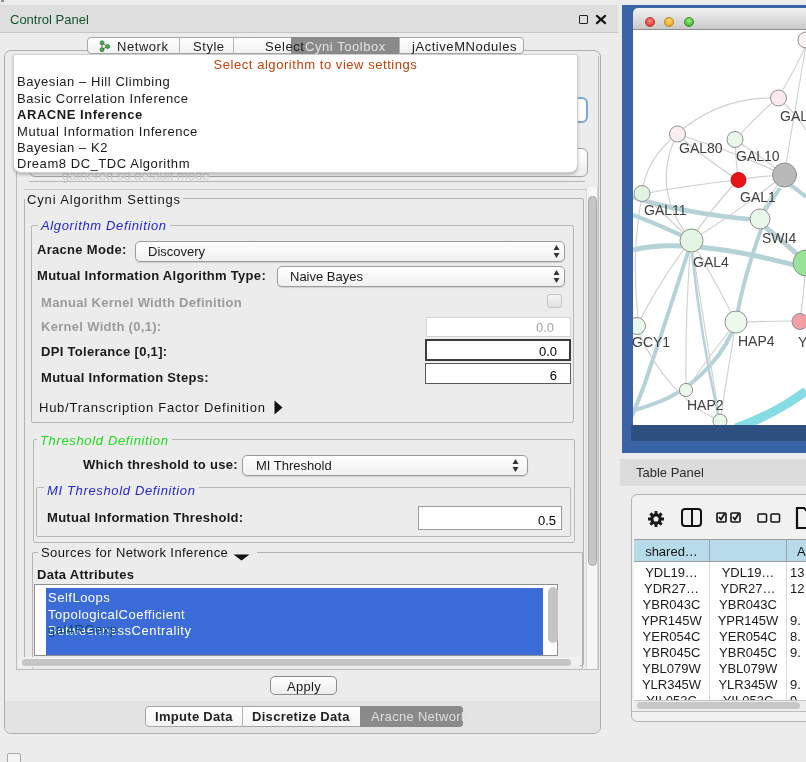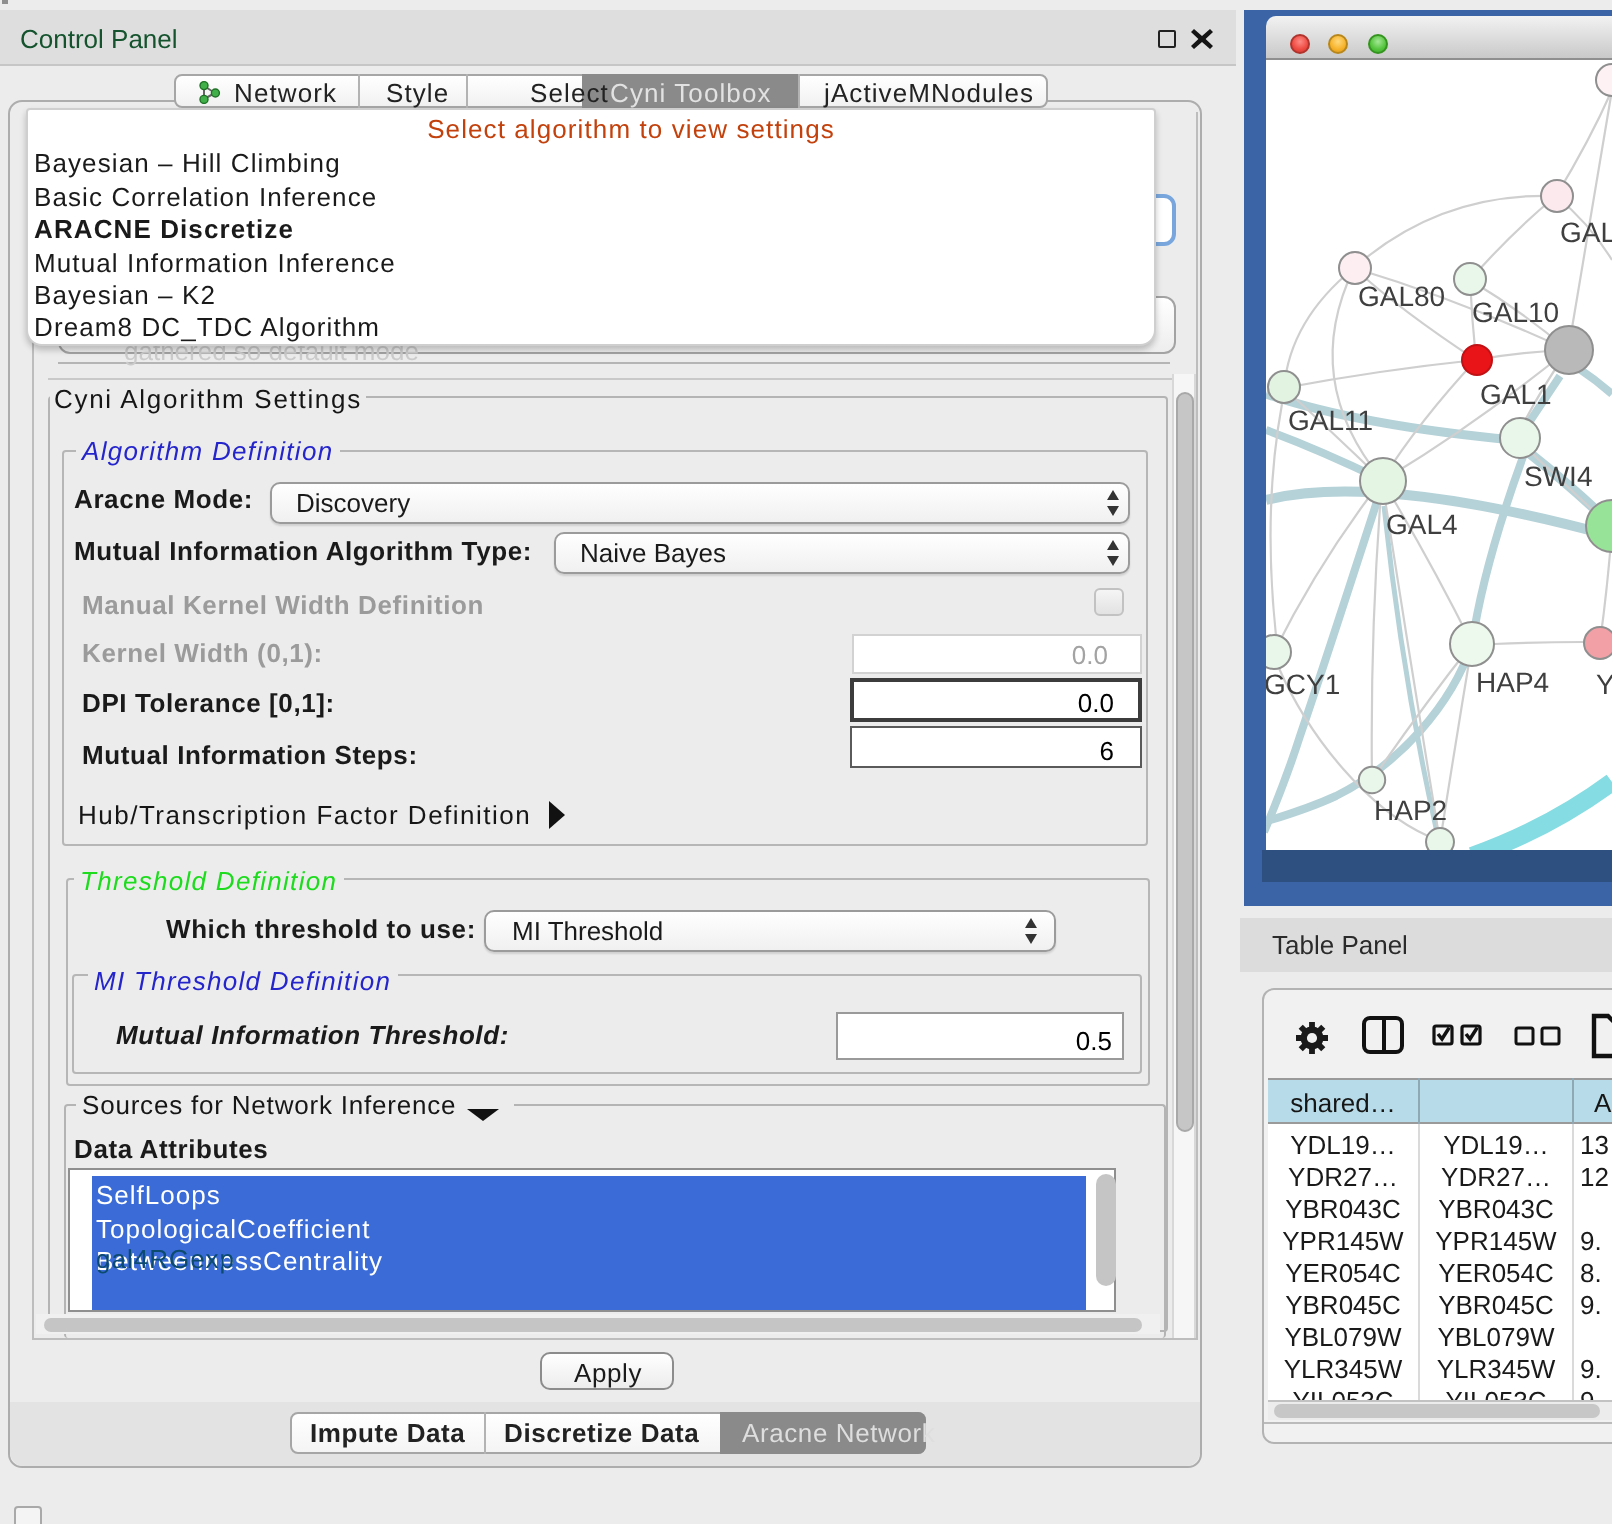--- a/index.html
+++ b/index.html
@@ -103,21 +103,21 @@
 <div class="abs combo" style="left:242px;top:455px;width:286px;height:21px;"></div>
 <div class="abs t13" style="left:256px;top:459px;">MI Threshold</div>
 <svg class="abs" style="left:512px;top:459px;" width="7" height="13" viewBox="0 0 7 13">
     <path d="M3.5 0 L6.5 5 L0.5 5 Z" fill="#333"></path>
     <path d="M3.5 13 L6.5 8 L0.5 8 Z" fill="#333"></path>
   </svg>
 
 <div class="abs" style="left:36px;top:487px;width:535px;height:50px;border:1px solid #b6b6b6;border-radius:2px;"></div>
 <div class="abs t13 lsD" style="left:44px;top:483.5px;background:#ececec;padding:0 3px;color:#2525cc;">MI Threshold Definition</div>
 
-<div class="abs t13 b lsA" style="left:58px;top:511px;font-style:italic;">Mutual Information Threshold:</div>
+<div class="abs t13 b lsA" style="left:47px;top:511px;">Mutual Information Threshold:</div>
 <div class="abs" style="left:418px;top:506px;width:144px;height:24px;background:#fff;border:1px solid #9a9a9a;"></div>
 <div class="abs t13" style="left:418px;top:513.5px;width:138px;text-align:right;color:#000;">0.5</div>
 
 <div class="abs" style="left:31.5px;top:551.5px;width:551px;height:117px;border:1px solid #b4b4b4;border-radius:2px;border-bottom:none;"></div>
 <div class="abs t13" style="left:38px;top:546px;background:#ececec;padding:0 3px;color:#161616;letter-spacing:0.4px;">Sources for Network Inference</div>
 <div class="abs" style="left:231px;top:546px;width:26px;height:13px;background:#ececec;"></div>
 <svg class="abs" style="left:233px;top:553.5px;" width="17" height="7" viewBox="0 0 17 7">
     <path d="M0.5 0.5 L16.5 0.5 L8.5 6.5 Z" fill="#111"></path>
   </svg>
 
@@ -147,21 +147,21 @@
 </div>
 
 <div class="abs" style="left:7px;top:753px;width:14px;height:12px;border:1px solid #a9a9a9;border-radius:2px;background:#f4f4f4;"></div>
 
 <div class="abs t13" style="left:62px;top:169px;color:#cbcbcb;">gathered so default mode</div>
 
 <div class="abs" id="popup" style="left:13px;top:54px;width:565px;height:119px;background:#fff;border:1px solid #cfcfcf;border-radius:2px 2px 8px 8px;box-shadow:0 2px 3px rgba(0,0,0,0.22);"></div>
 <div class="abs t13 lsB" style="left:15px;top:57.5px;width:565px;text-align:center;color:#c2410c;padding-left:36px;">Select algorithm to view settings</div>
 <div class="abs t13 lsB" style="left:17px;top:75px;">Bayesian – Hill Climbing</div>
 <div class="abs t13 lsB" style="left:17px;top:91.5px;">Basic Correlation Inference</div>
-<div class="abs t13 b lsB" style="left:17px;top:108px;">ARACNE Discretize</div>
+<div class="abs t13 b lsB" style="left:17px;top:108px;">ARACNE Inference</div>
 <div class="abs t13 lsB" style="left:17px;top:124.5px;">Mutual Information Inference</div>
 <div class="abs t13 lsB" style="left:17px;top:141px;">Bayesian – K2</div>
 <div class="abs t13 lsB" style="left:17px;top:157px;">Dream8 DC_TDC Algorithm</div>
 
 <div class="abs" style="left:622px;top:5px;width:184px;height:448px;background:#3a64a5;"></div>
 <div class="abs" style="left:631px;top:425px;width:175px;height:16px;background:#2e5080;"></div>
 <div class="abs" style="left:633px;top:8px;width:173px;height:22px;background:linear-gradient(#f2f2f2,#c9c9c9);border-bottom:1px solid #8f8f8f;border-radius:5px 0 0 0;"></div>
 <div class="abs" style="left:644.5px;top:16.5px;width:10px;height:10px;border-radius:50%;background:radial-gradient(circle at 50% 35%, #fc8b85, #ee4a41 60%, #c83a32);border:0.5px solid #b0342d;"></div>
 <div class="abs" style="left:663.5px;top:16.5px;width:10px;height:10px;border-radius:50%;background:radial-gradient(circle at 50% 35%, #ffd97c, #f6b229 60%, #d3931e);border:0.5px solid #b8871c;"></div>
 <div class="abs" style="left:683.5px;top:16.5px;width:10px;height:10px;border-radius:50%;background:radial-gradient(circle at 50% 35%, #a4e796, #54c43d 60%, #3aa52a);border:0.5px solid #35941f;"></div>

